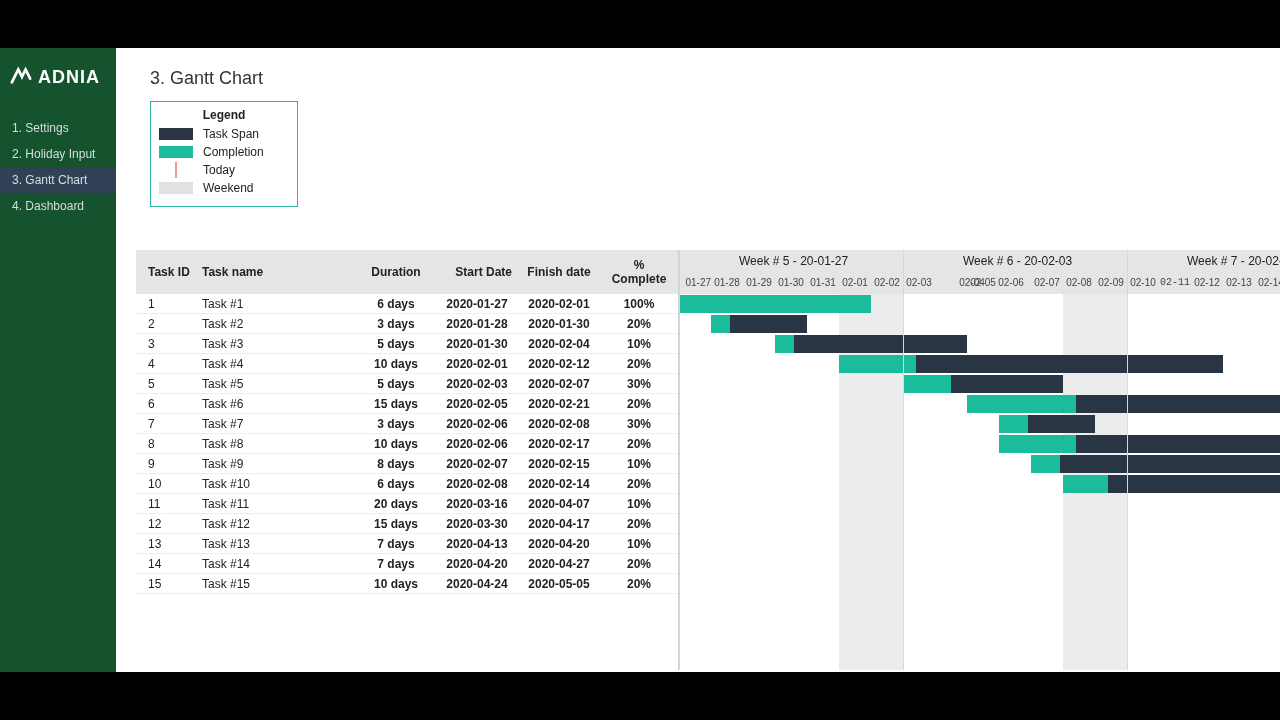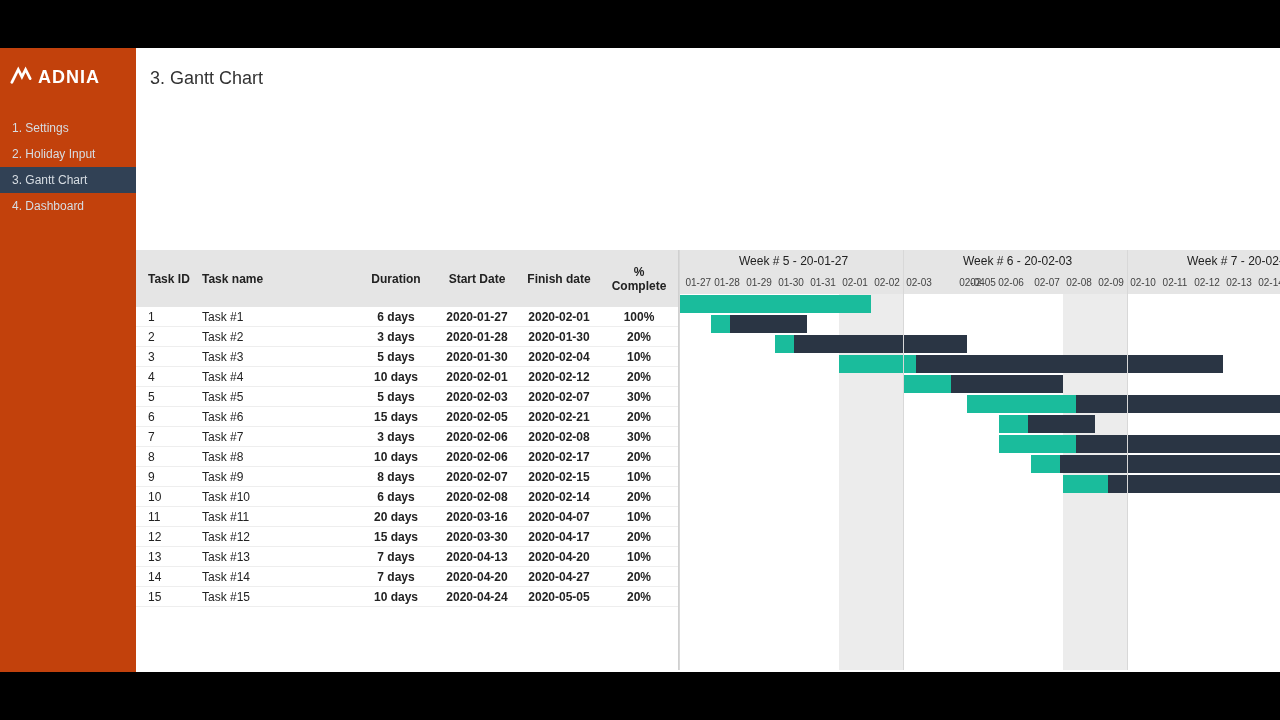--- a/index.html
+++ b/index.html
@@ -1,36 +1,36 @@
 <!DOCTYPE html>
 <html><head>
 <meta charset="utf-8">
 <style>
   * { box-sizing: border-box; margin: 0; padding: 0; }
   body { font-family: "Segoe UI", Arial, sans-serif; font-size: 12px; background: #000; color: #222; width: 1280px; height: 720px; overflow: hidden; }
   .app-wrap { position: absolute; top: 48px; left: 0; width: 1280px; height: 624px; background: #fff; }
-  .sidebar { position: absolute; left: 0; top: 0; width: 136px; height: 624px; background: #c2410c; color: #e6e9ec; }
+  .sidebar { position: absolute; left: 0; top: 0; width: 116px; height: 624px; background: #14532d; color: #e6e9ec; }
   .logo { display: flex; align-items: center; gap: 6px; padding: 16px 10px 24px 10px; color: #fff; font-weight: 600; letter-spacing: 1px; font-size: 18px; }
   .logo svg { width: 22px; height: 22px; }
   .nav { display: flex; flex-direction: column; font-size: 12px; }
   .nav-item { padding: 6px 10px 6px 12px; cursor: pointer; color: #d7dde3; }
   .nav-item.active { background: #314155; }
   .content { position: absolute; left: 136px; top: 0; width: 1144px; height: 624px; background: #fff; overflow: hidden; }
   .page-title { font-size: 18px; color: #333; padding: 20px 0 12px 14px; }
   .legend { margin-left: 14px; border: 1px solid #2bb6a5; width: 148px; padding: 6px 8px 8px 8px; background: #fff; }
   .legend-title { text-align: center; font-weight: 700; margin-bottom: 4px; }
   .legend-row { display: flex; align-items: center; gap: 10px; margin: 2px 0; height: 16px; }
   .swatch { width: 34px; height: 12px; }
   .sw-span { background: #2a3544; }
   .sw-comp { background: #1abc9c; }
   .sw-today { background: #ef9a9a; width: 2px; margin: 0 16px; height: 16px; }
   .sw-wkend { background: #e2e2e2; }
   .table-wrap { position: absolute; left: 0; top: 202px; width: 542px; }
   .tbl-head, .tbl-row { display: grid; grid-template-columns: 60px 160px 80px 82px 82px 78px; align-items: center; }
-  .tbl-head { background: #e5e5e5; font-weight: 600; height: 57px; }
+  .tbl-head { background: #e5e5e5; font-weight: 600; height: 44px; }
   .tbl-head > div { padding: 4px 6px; }
   .tbl-head .h1 { padding-left: 12px; }
   .tbl-row { height: 20px; border-bottom: 1px solid #eee; font-size: 12px; }
   .tbl-row > div { padding: 0 6px; white-space: nowrap; }
   .c-id { padding-left: 12px !important; }
   .c-dur, .c-sd, .c-fd, .c-pc { text-align: center; font-weight: bold; }
   .gantt { position: absolute; left: 542px; top: 202px; width: 738px; height: 420px; border-left: 1px solid #d0d0d0; overflow: hidden; }
   .week-head { position: relative; height: 24px; background: #e5e5e5; font-size: 12px; display:flex; align-items:center; }
   .week-lbl { position: absolute; top: 4px; white-space: nowrap; }
   .day-head { height: 20px; background: #e5e5e5; position: relative; font-size: 10px; }
@@ -60,27 +60,46 @@
         <div class="nav-item">1. Settings</div>
         <div class="nav-item">2. Holiday Input</div>
         <div class="nav-item active">3. Gantt Chart</div>
         <div class="nav-item">4. Dashboard</div>
       </div>
   </div>
 
   <div class="content">
     <div class="page-title">3. Gantt Chart</div>
 
+    <div class="legend">
+      <div class="legend-title">Legend</div>
+      <div class="legend-row">
+        <span class="swatch sw-span"></span>
+        <span>Task Span</span>
+      </div>
+      <div class="legend-row">
+        <span class="swatch sw-comp"></span>
+        <span>Completion</span>
+      </div>
+      <div class="legend-row">
+        <span class="swatch sw-today"></span>
+        <span>Today</span>
+      </div>
+      <div class="legend-row">
+        <span class="swatch sw-wkend"></span>
+        <span>Weekend</span>
+      </div>
+    </div>
 
     <div class="table-wrap">
       <div class="tbl-head">
         <div class="h1">Task ID</div>
         <div>Task name</div>
         <div style="text-align:center">Duration</div>
-        <div style="text-align:center">Start Date</div>
+        <div style="text-align:right">Start Date</div>
         <div style="text-align:center">Finish date</div>
         <div style="text-align:center">% Complete</div>
       </div>
       <div id="tbody">
           <div class="tbl-row">
             <div class="c-id">1</div>
             <div>Task #1</div>
             <div class="c-dur">6 days</div>
             <div class="c-sd">2020-01-27</div>
             <div class="c-fd">2020-02-01</div>
@@ -216,21 +235,21 @@
           <div class="day-cell" style="left: 160px;">02-01</div>
           <div class="day-cell" style="left: 192px;">02-02</div>
           <div class="day-cell" style="left: 224px;">02-03</div>
           <div class="day-cell" style="left: 256px; margin-left: 21px;">02-04</div>
           <div class="day-cell" style="left: 288px;">02-05</div>
           <div class="day-cell" style="left: 316px;">02-06</div>
           <div class="day-cell" style="left: 352px;">02-07</div>
           <div class="day-cell" style="left: 384px;">02-08</div>
           <div class="day-cell" style="left: 416px;">02-09</div>
           <div class="day-cell" style="left: 448px;">02-10</div>
-          <div class="day-cell" style="left: 480px;">02-11</div>
+          <div class="day-cell" style="left: 480px; font-family: Liberation Mono, monospace;">02-11</div>
           <div class="day-cell" style="left: 512px;">02-12</div>
           <div class="day-cell" style="left: 544px;">02-13</div>
           <div class="day-cell" style="left: 576px;">02-14</div>
         </div>
       <div class="grid-body" id="grid-body">
           <div class="col-weekend" style="left: 160px;"></div>
           <div class="col-weekend" style="left: 192px;"></div>
           <div class="col-weekend" style="left: 384px;"></div>
           <div class="col-weekend" style="left: 416px;"></div>
           <div class="col-today" style="left: 448px;"></div>

